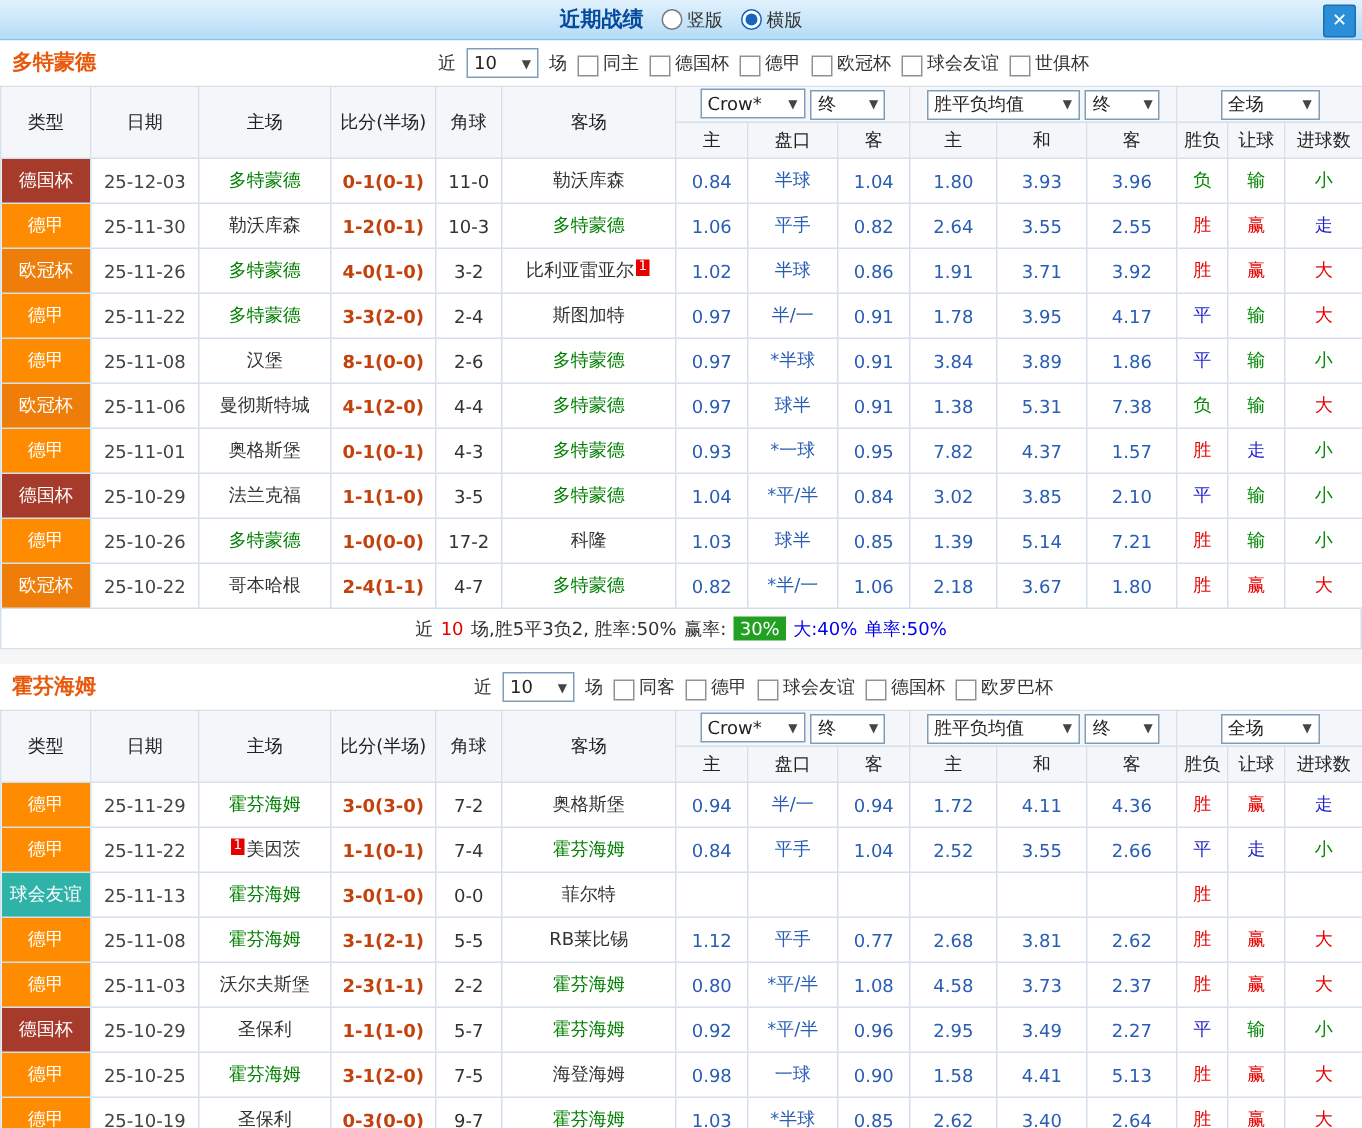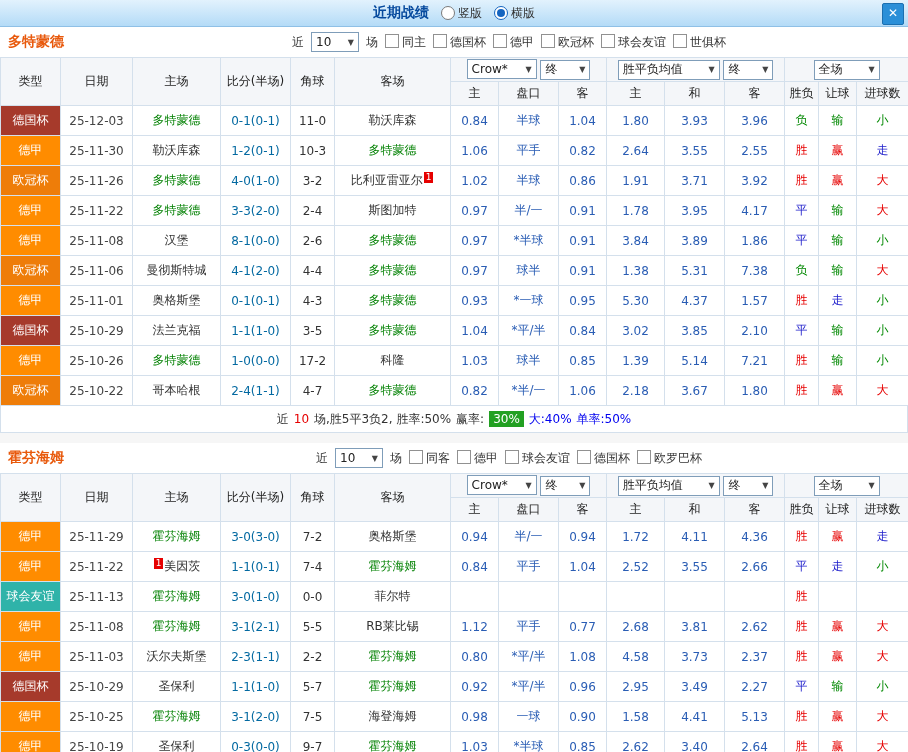--- a/index.html
+++ b/index.html
@@ -12,32 +12,32 @@
   .radio-option{display:inline-flex;align-items:center;gap:3px;cursor:pointer;color:#333;}
   .radio-dot{width:12px;height:12px;border-radius:50%;border:1px solid #7a7a7a;background:#fff;position:relative;display:inline-block;}
   .radio-dot.checked{border-color:#1565c0;}
   .radio-dot.checked::after{content:"";position:absolute;left:2px;top:2px;right:2px;bottom:2px;border-radius:50%;background:#1565c0;}
   .close-btn{position:absolute;right:4px;top:3px;width:20px;height:20px;background:#2a8fd8;
     border:1px solid #1b6fb0;border-radius:2px;color:#fff;font-size:12px;line-height:18px;
     text-align:center;cursor:pointer;font-weight:bold;}
   .section-header{height:30px;display:flex;align-items:center;position:relative;background:#fff;}
   .team-name{position:absolute;left:8px;font-size:14px;font-weight:bold;color:#e8590c;}
   .filters{margin:0 auto;display:flex;align-items:center;gap:7px;padding-left:110px;}
-  .filter-item{display:inline-flex;align-items:flex-start;gap:3px;cursor:pointer;}
+  .filter-item{display:inline-flex;align-items:flex-end;gap:3px;cursor:pointer;}
   .checkbox{width:12px;height:12px;border:1px solid #919191;background:#fff;display:inline-block;}
   .sel{display:inline-flex;align-items:center;justify-content:space-between;border:1px solid #7f9db9;
     background:#fff;height:18px;padding:0 4px;gap:4px;color:#222;cursor:pointer;white-space:nowrap;}
   .sel .arr{font-size:8px;color:#444;}
   table{border-collapse:collapse;table-layout:fixed;width:908px;}
   th,td{border:1px solid #d4e0ec;text-align:center;overflow:hidden;white-space:nowrap;vertical-align:middle;}
   thead th{background:#f4f6f9;font-weight:normal;color:#222;height:21px;}
   tbody td{height:27px;background:#fff;}
   td.league{color:#fff;}
   .focus-team{color:#008000;}
-  td.score{color:#0369a1;}
+  td.score{color:#c2410c;font-weight:bold;}
   td.odds{color:#2a5db4;}
   td.date-c{color:#444;}
   .badge{display:inline-block;background:#e60000;color:#fff;font-size:9px;line-height:11px;
     padding:0 2px;margin:0 1px;vertical-align:4px;}
   .summary{height:26px;display:flex;align-items:center;justify-content:center;gap:5px;
     border:1px solid #d4e0ec;border-top:none;}
   .blue{color:#0000ee;}
   .red{color:#e60000;}
   .green-badge{background:#22a022;color:#fff;padding:1px 4px;}
   .divider{height:10px;background:#f6f6f6;}
@@ -258,21 +258,21 @@
           <tr>
             <td class="league" style="background: rgb(255, 140, 0);">德甲</td>
             <td class="date-c">25-11-01</td>
             <td><span>奥格斯堡</span></td>
             <td class="score">0-1(0-1)</td>
             <td>4-3</td>
             <td><span class="focus-team">多特蒙德</span></td>
             <td class="odds">0.93</td>
             <td class="odds">*一球</td>
             <td class="odds">0.95</td>
-            <td class="odds">5.30</td>
+            <td class="odds">7.82</td>
             <td class="odds">4.37</td>
             <td class="odds">1.57</td>
             <td style="color: rgb(230, 0, 0);">胜</td>
             <td style="color: rgb(34, 34, 204);">走</td>
             <td style="color: rgb(0, 136, 0);">小</td>
           </tr>
           <tr>
             <td class="league" style="background: rgb(166, 58, 43);">德国杯</td>
             <td class="date-c">25-10-29</td>
             <td><span>法兰克福</span></td>

